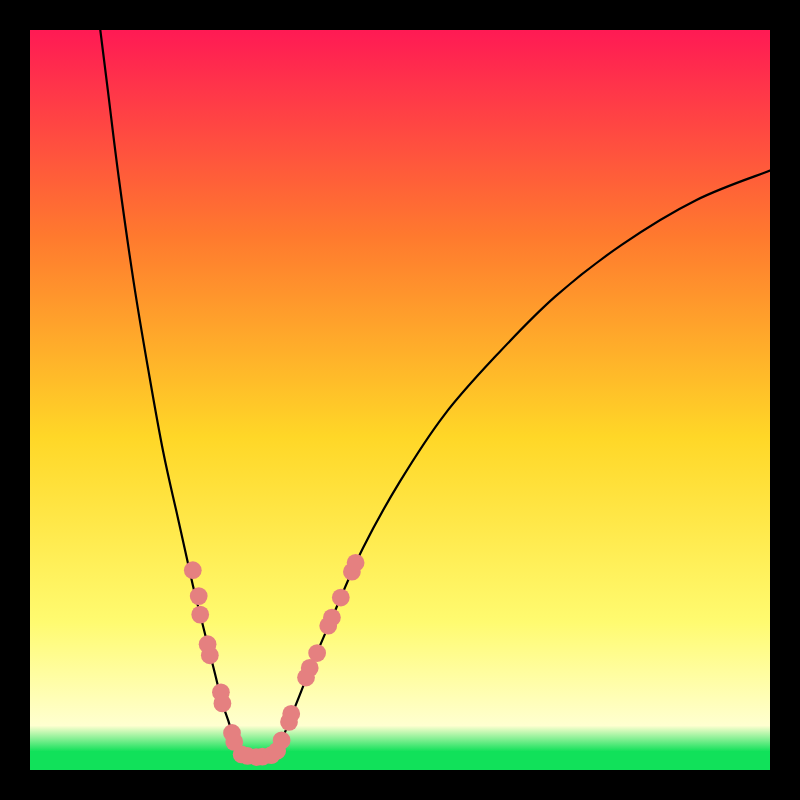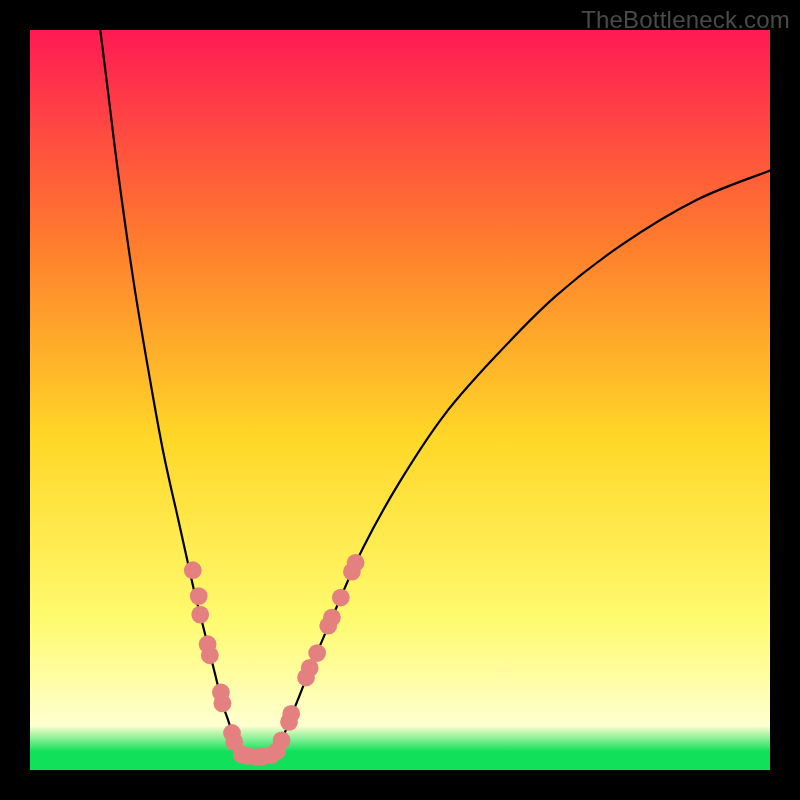--- a/index.html
+++ b/index.html
@@ -46,21 +46,20 @@
   .dot {
     fill: #e58080;
     stroke: none;
   }
 </style>
 </head>
 <body>
 
 <div class="frame">
 
-  <div class="watermark">TheBottleneck.com</div>
 
   <div class="plot" id="plot" style="background: linear-gradient(rgb(255, 26, 84) 0%, rgb(255, 122, 46) 28%, rgb(255, 215, 39) 55%, rgb(255, 251, 112) 80%, rgb(255, 255, 208) 94%, rgb(17, 225, 90) 97.5%, rgb(17, 225, 90) 100%);">
     <svg class="curve" id="svg" viewBox="0 0 740 740" preserveAspectRatio="none">
       <path id="curve-path" fill="none" stroke-width="2.2" stroke-linecap="round" stroke-linejoin="round" d="M 70.30 0.00 C 71.63 10.66, 74.37 32.56, 77.70 59.20 C 81.03 85.84, 84.14 113.37, 88.80 148.00 C 93.46 182.63, 98.27 216.97, 103.60 251.60 C 108.93 286.23, 113.07 309.76, 118.40 340.40 C 123.73 371.04, 127.87 395.16, 133.20 421.80 C 138.53 448.44, 142.67 464.42, 148.00 488.40 C 153.33 512.38, 158.80 537.68, 162.80 555.00 C 166.80 572.32, 167.54 573.94, 170.20 584.60 C 172.86 595.26, 174.94 603.54, 177.60 614.20 C 180.26 624.86, 182.34 633.14, 185.00 643.80 C 187.66 654.46, 189.74 664.08, 192.40 673.40 C 195.06 682.72, 197.80 688.27, 199.80 695.60 C 201.80 702.93, 202.17 708.77, 203.50 714.10 C 204.83 719.43, 206.53 723.20, 207.20 725.20 C 207.87 727.20, 205.87 724.93, 207.20 725.20 C 208.53 725.47, 211.94 726.28, 214.60 726.68 C 217.26 727.08, 219.34 727.29, 222.00 727.42 C 224.66 727.55, 226.74 727.55, 229.40 727.42 C 232.06 727.29, 234.14 727.08, 236.80 726.68 C 239.46 726.28, 242.87 725.47, 244.20 725.20 C 245.53 724.93, 242.87 727.86, 244.20 725.20 C 245.53 722.54, 247.60 719.72, 251.60 710.40 C 255.60 701.08, 261.07 686.72, 266.40 673.40 C 271.73 660.08, 274.54 652.38, 281.20 636.40 C 287.86 620.42, 294.08 605.91, 303.40 584.60 C 312.72 563.29, 321.01 541.98, 333.00 518.00 C 344.99 494.02, 355.35 475.38, 370.00 451.40 C 384.65 427.42, 397.08 407.44, 414.40 384.80 C 431.72 362.16, 446.22 346.91, 466.20 325.60 C 486.18 304.29, 502.76 286.38, 525.40 266.40 C 548.04 246.42, 566.69 231.92, 592.00 214.60 C 617.31 197.28, 639.36 183.52, 666.00 170.20 C 692.64 156.88, 726.68 145.93, 740.00 140.60" stroke="#000000"></path>
       <g id="dots">
           <circle cx="162.80" cy="540.20" r="8.88" class="dot" fill="#e58080"></circle>
           <circle cx="168.72" cy="566.10" r="8.88" class="dot" fill="#e58080"></circle>
           <circle cx="170.20" cy="584.60" r="8.88" class="dot" fill="#e58080"></circle>
           <circle cx="177.60" cy="614.20" r="8.88" class="dot" fill="#e58080"></circle>
           <circle cx="179.82" cy="625.30" r="8.88" class="dot" fill="#e58080"></circle>

